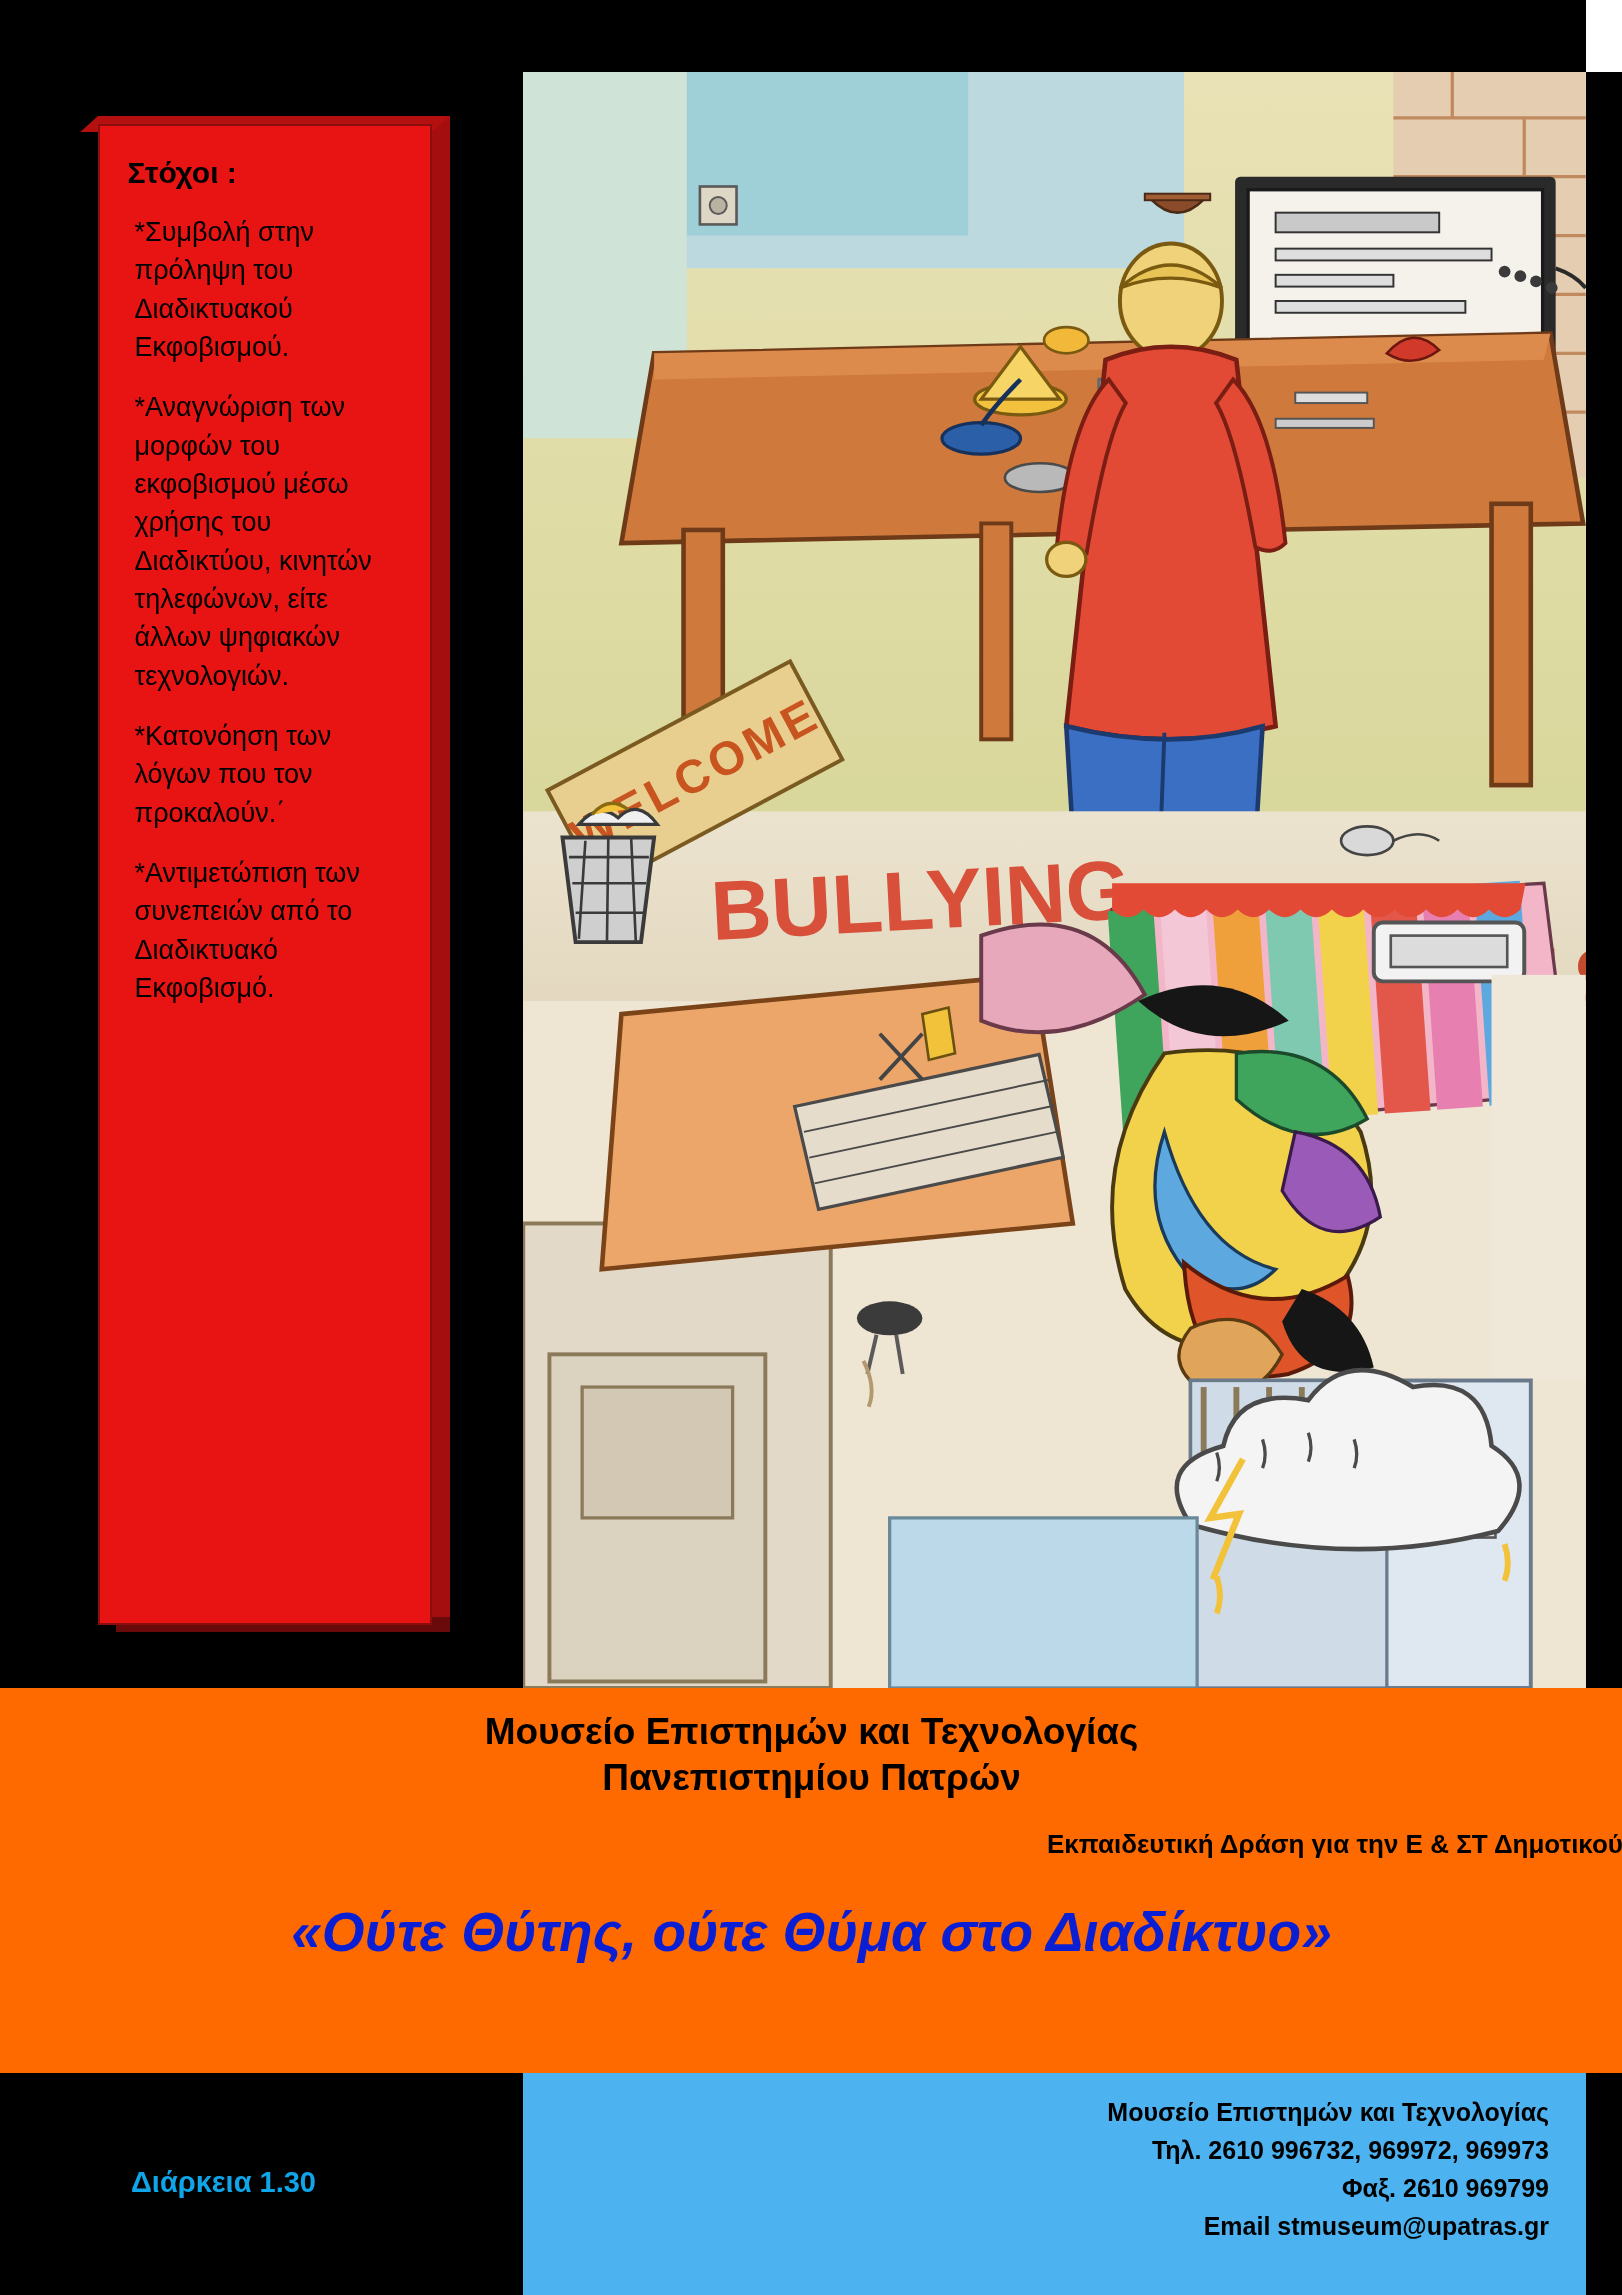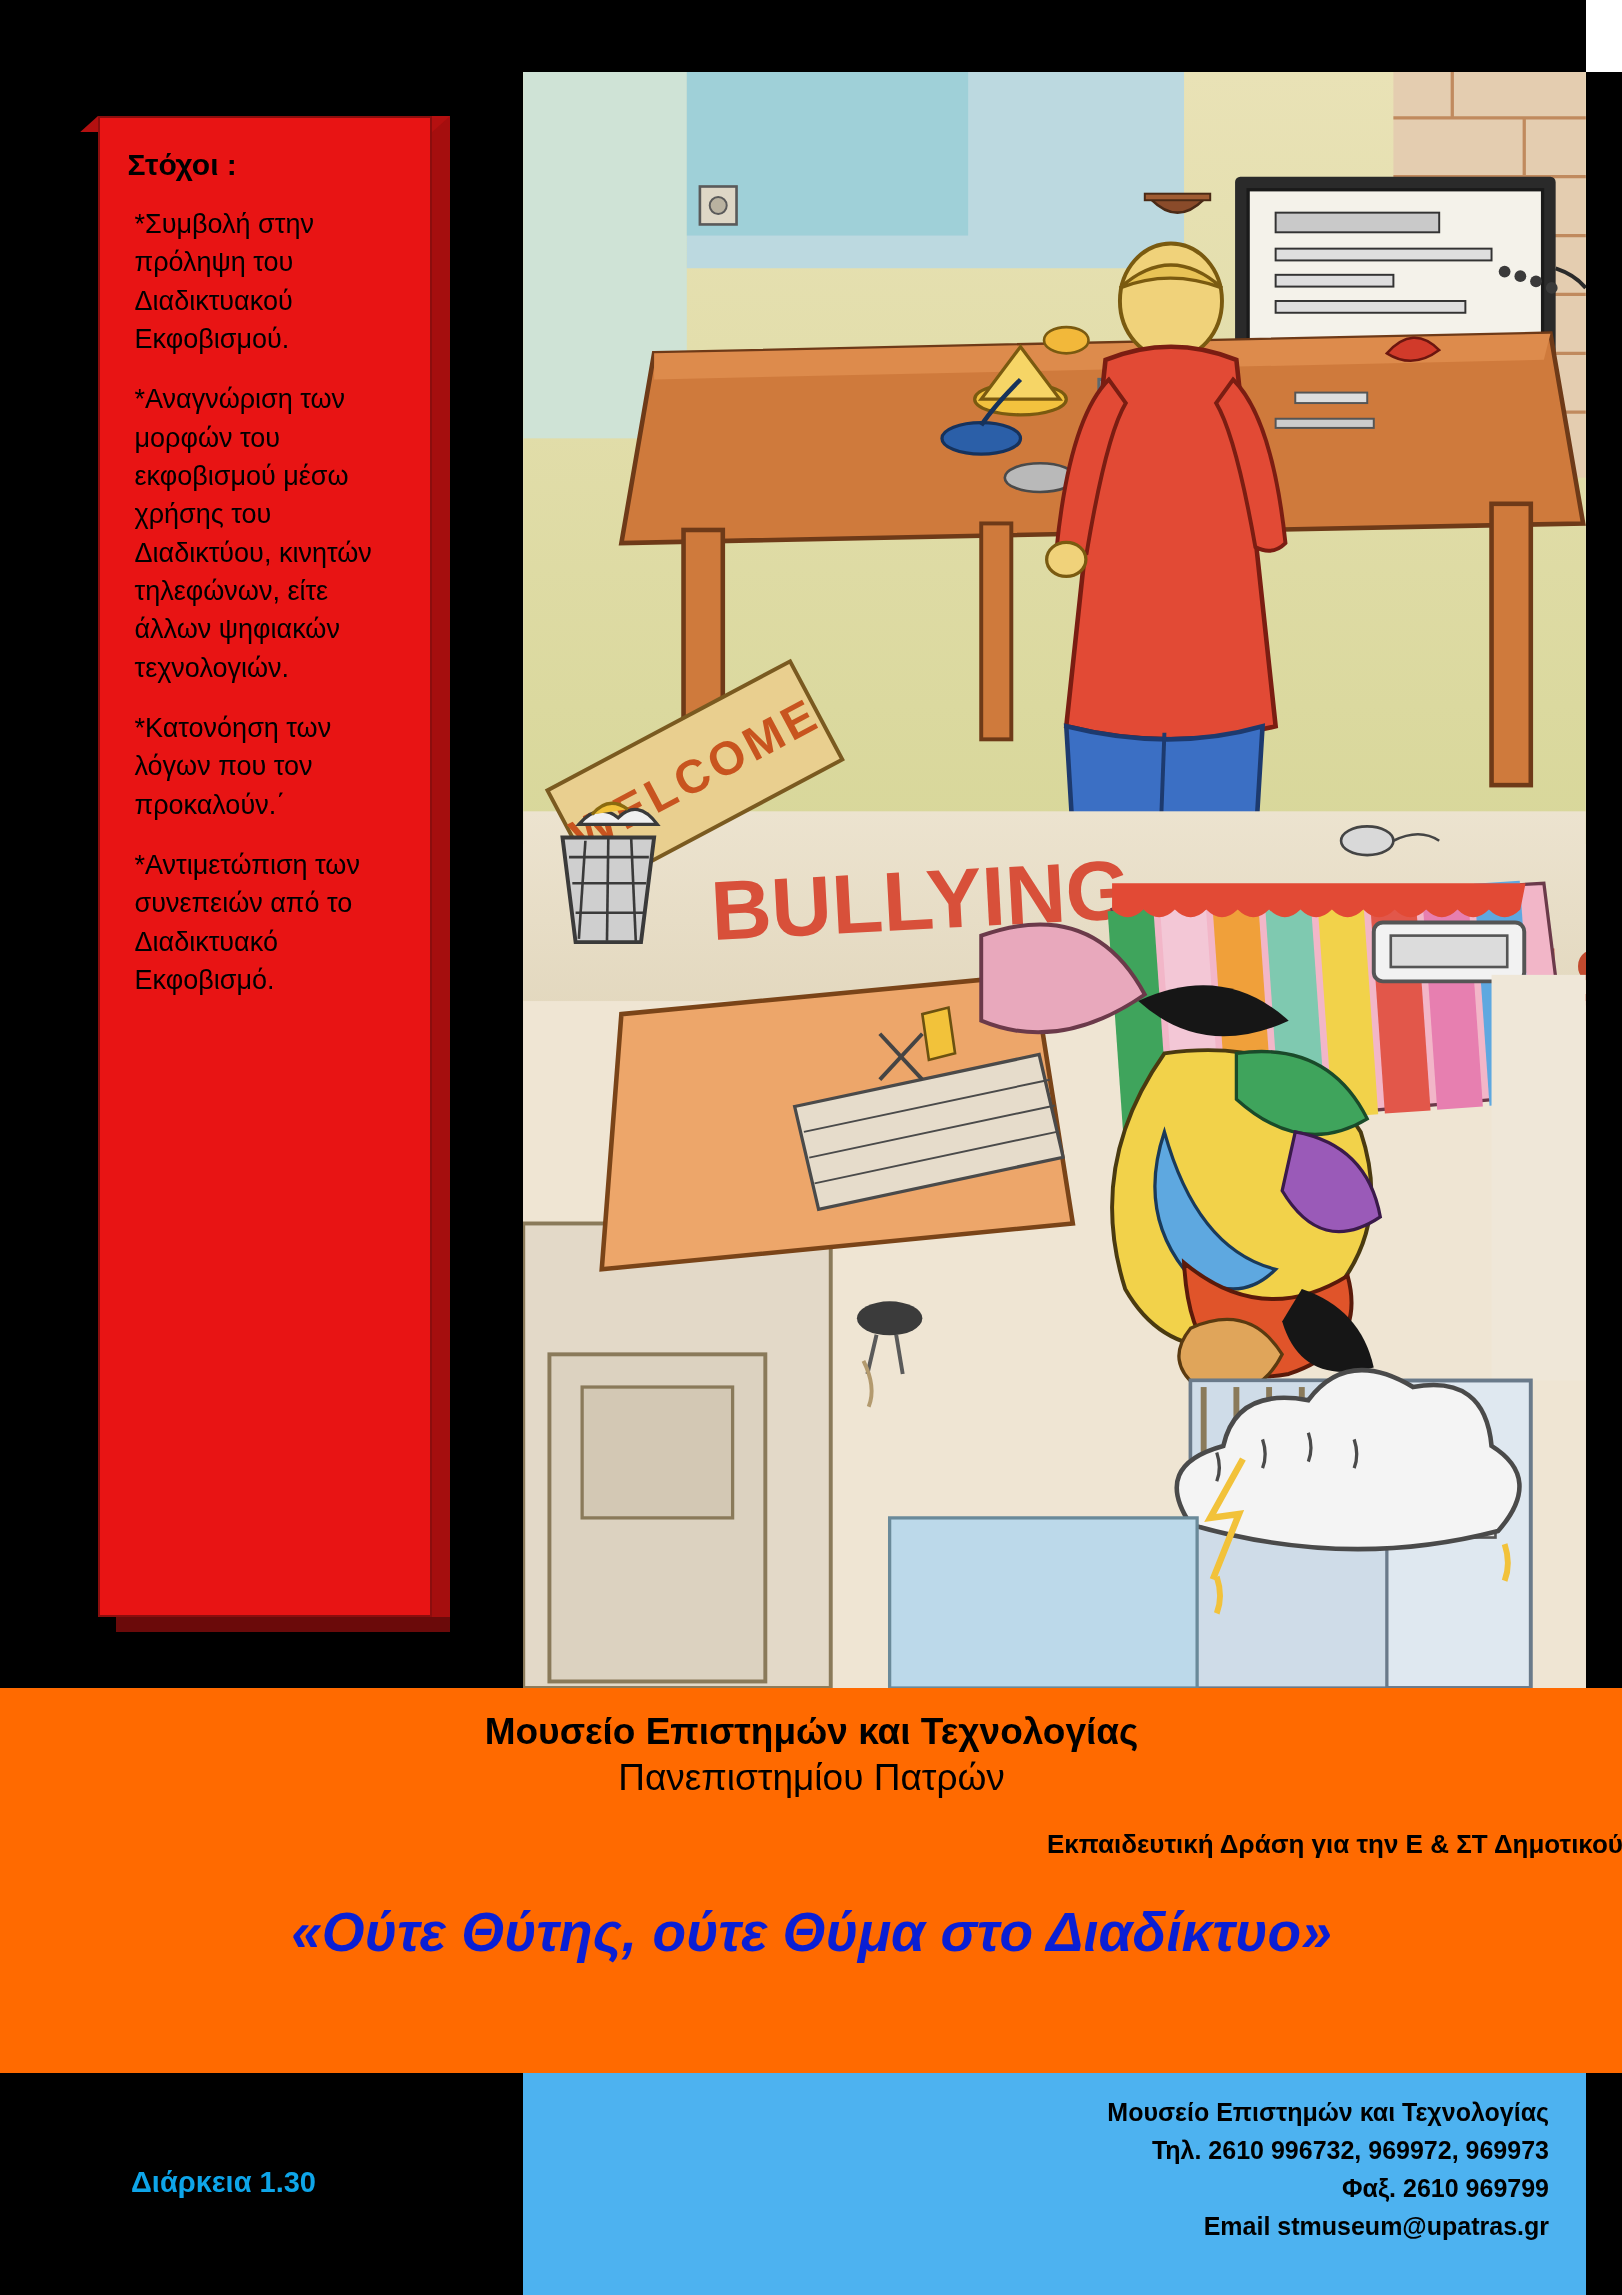--- a/index.html
+++ b/index.html
@@ -39,21 +39,21 @@
     position: absolute;
     left: 116px;
     top: 131px;
     width: 334px;
     height: 1501px;
     background: #6b0a0a;
   }
   .goals-box {
     position: absolute;
     left: 98px;
-    top: 116px;
+    top: 124px;
     width: 334px;
     height: 1501px;
     background: #e81414;
     border: 2px solid #8c0d0d;
     box-sizing: border-box;
     padding: 29px 26px 19.6px 27.5px;
   }
   .goals-top-bevel {
     position: absolute;
     left: 98px;
@@ -111,21 +111,21 @@
   .ob-line1 {
     color: #000000;
     font-size: 37px;
     font-weight: bold;
     padding-top: 21px;
     line-height: 1.25;
   }
   .ob-line2 {
     color: #000000;
     font-size: 37px;
-    font-weight: normal;
+    font-weight: bold;
     line-height: 1.25;
   }
   .ob-sub {
     color: #000000;
     font-size: 26px;
     font-weight: bold;
     padding-top: 26px;
     line-height: 1.3;
     text-align: right;
   }

